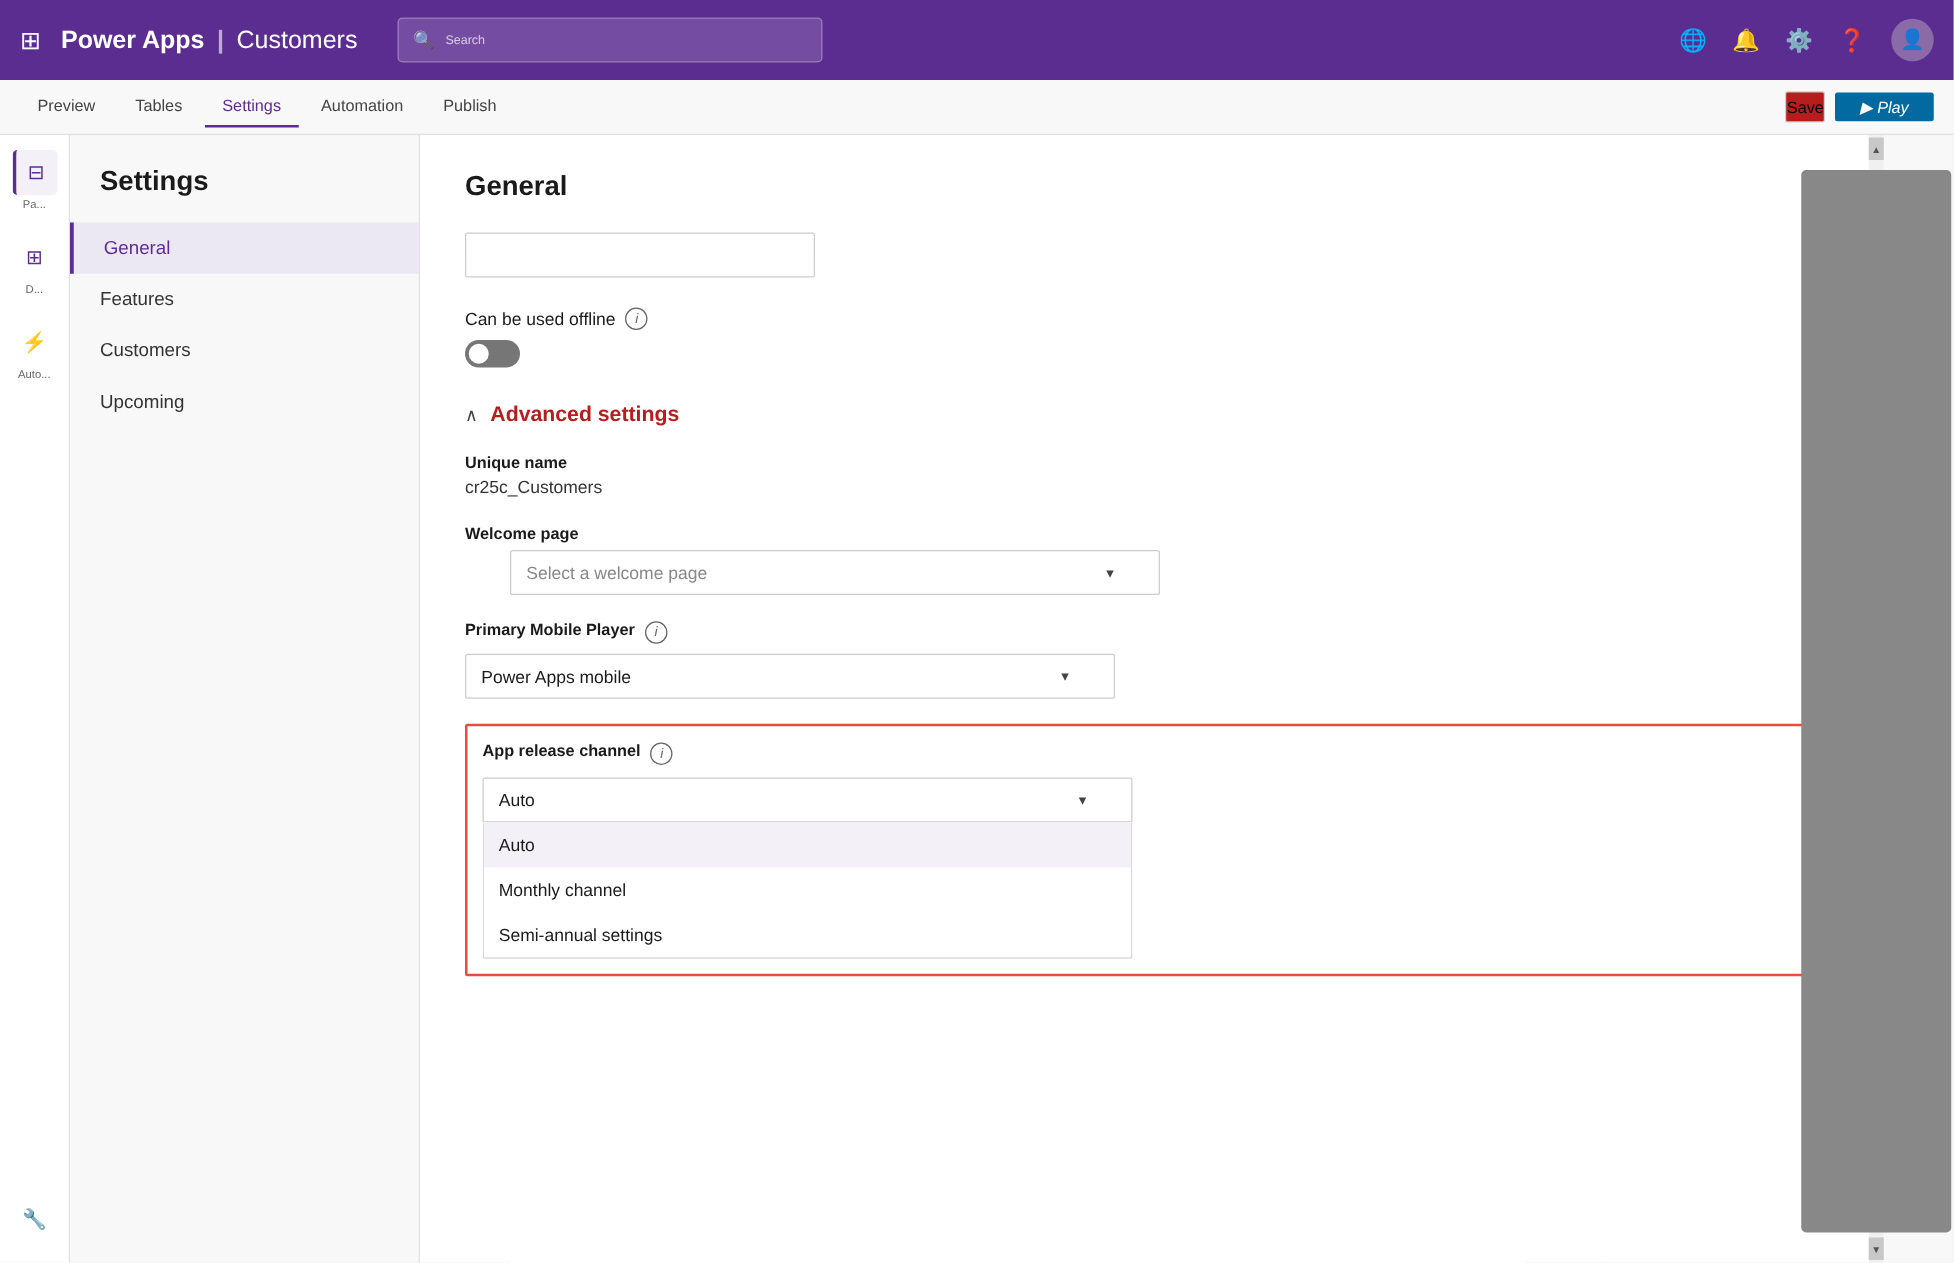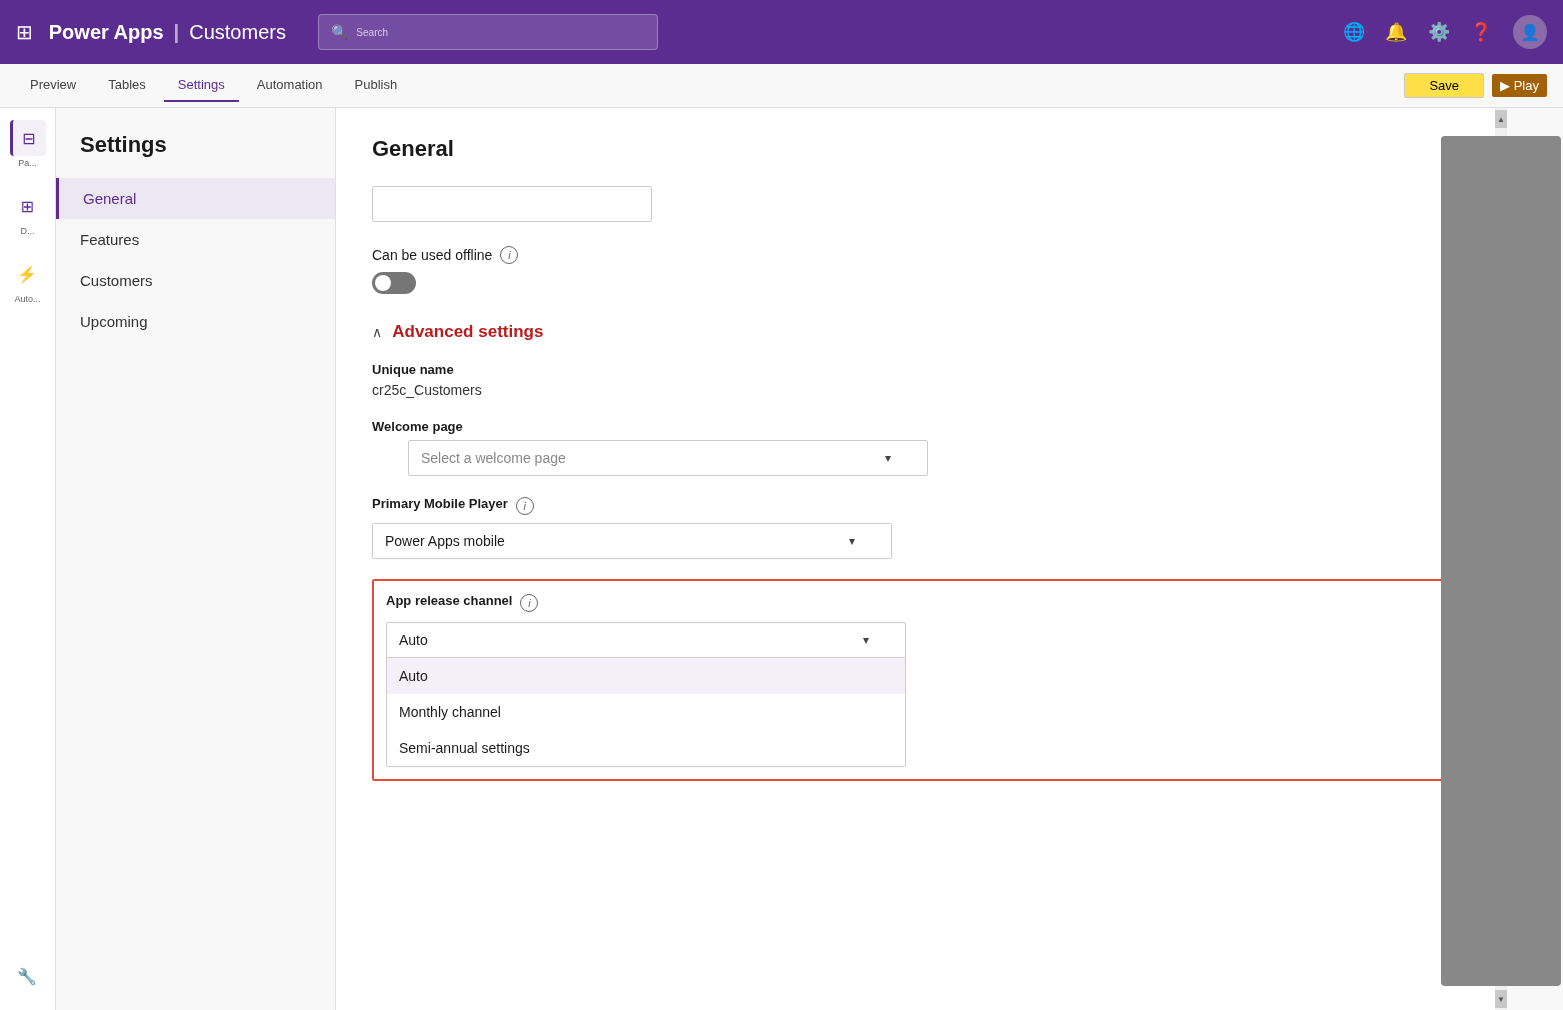--- a/index.html
+++ b/index.html
@@ -420,22 +420,22 @@
   </div>
 </div>
 
 <div class="secondary-nav">
   <div class="sec-nav-item">Preview</div>
   <div class="sec-nav-item">Tables</div>
   <div class="sec-nav-item active">Settings</div>
   <div class="sec-nav-item">Automation</div>
   <div class="sec-nav-item">Publish</div>
   <div style="margin-left:auto; display:flex; align-items:center; gap:8px;">
-    <div style="background:#fde047; border:1px solid #ccc; padding:4px 24px; border-radius:2px; font-size:13px; cursor:pointer;">Save</div>
-    <div style="background:#a16207; color:#fff; padding:4px 8px; border-radius:2px; font-size:13px; cursor:pointer;">▶ Play</div>
+    <div style="background:#b91c1c; border:1px solid #ccc; padding:4px 0; border-radius:2px; font-size:13px; cursor:pointer;">Save</div>
+    <div style="background:#0369a1; color:#fff; padding:4px 20px; border-radius:2px; font-size:13px; cursor:pointer;font-style:italic;">▶ Play</div>
   </div>
 </div>
 
 <div class="main-area">
 
   <div class="left-sidebar">
     <div style="display:flex;flex-direction:column;align-items:center;">
       <div class="sidebar-icon active">
         <span>⊟</span>
       </div>

